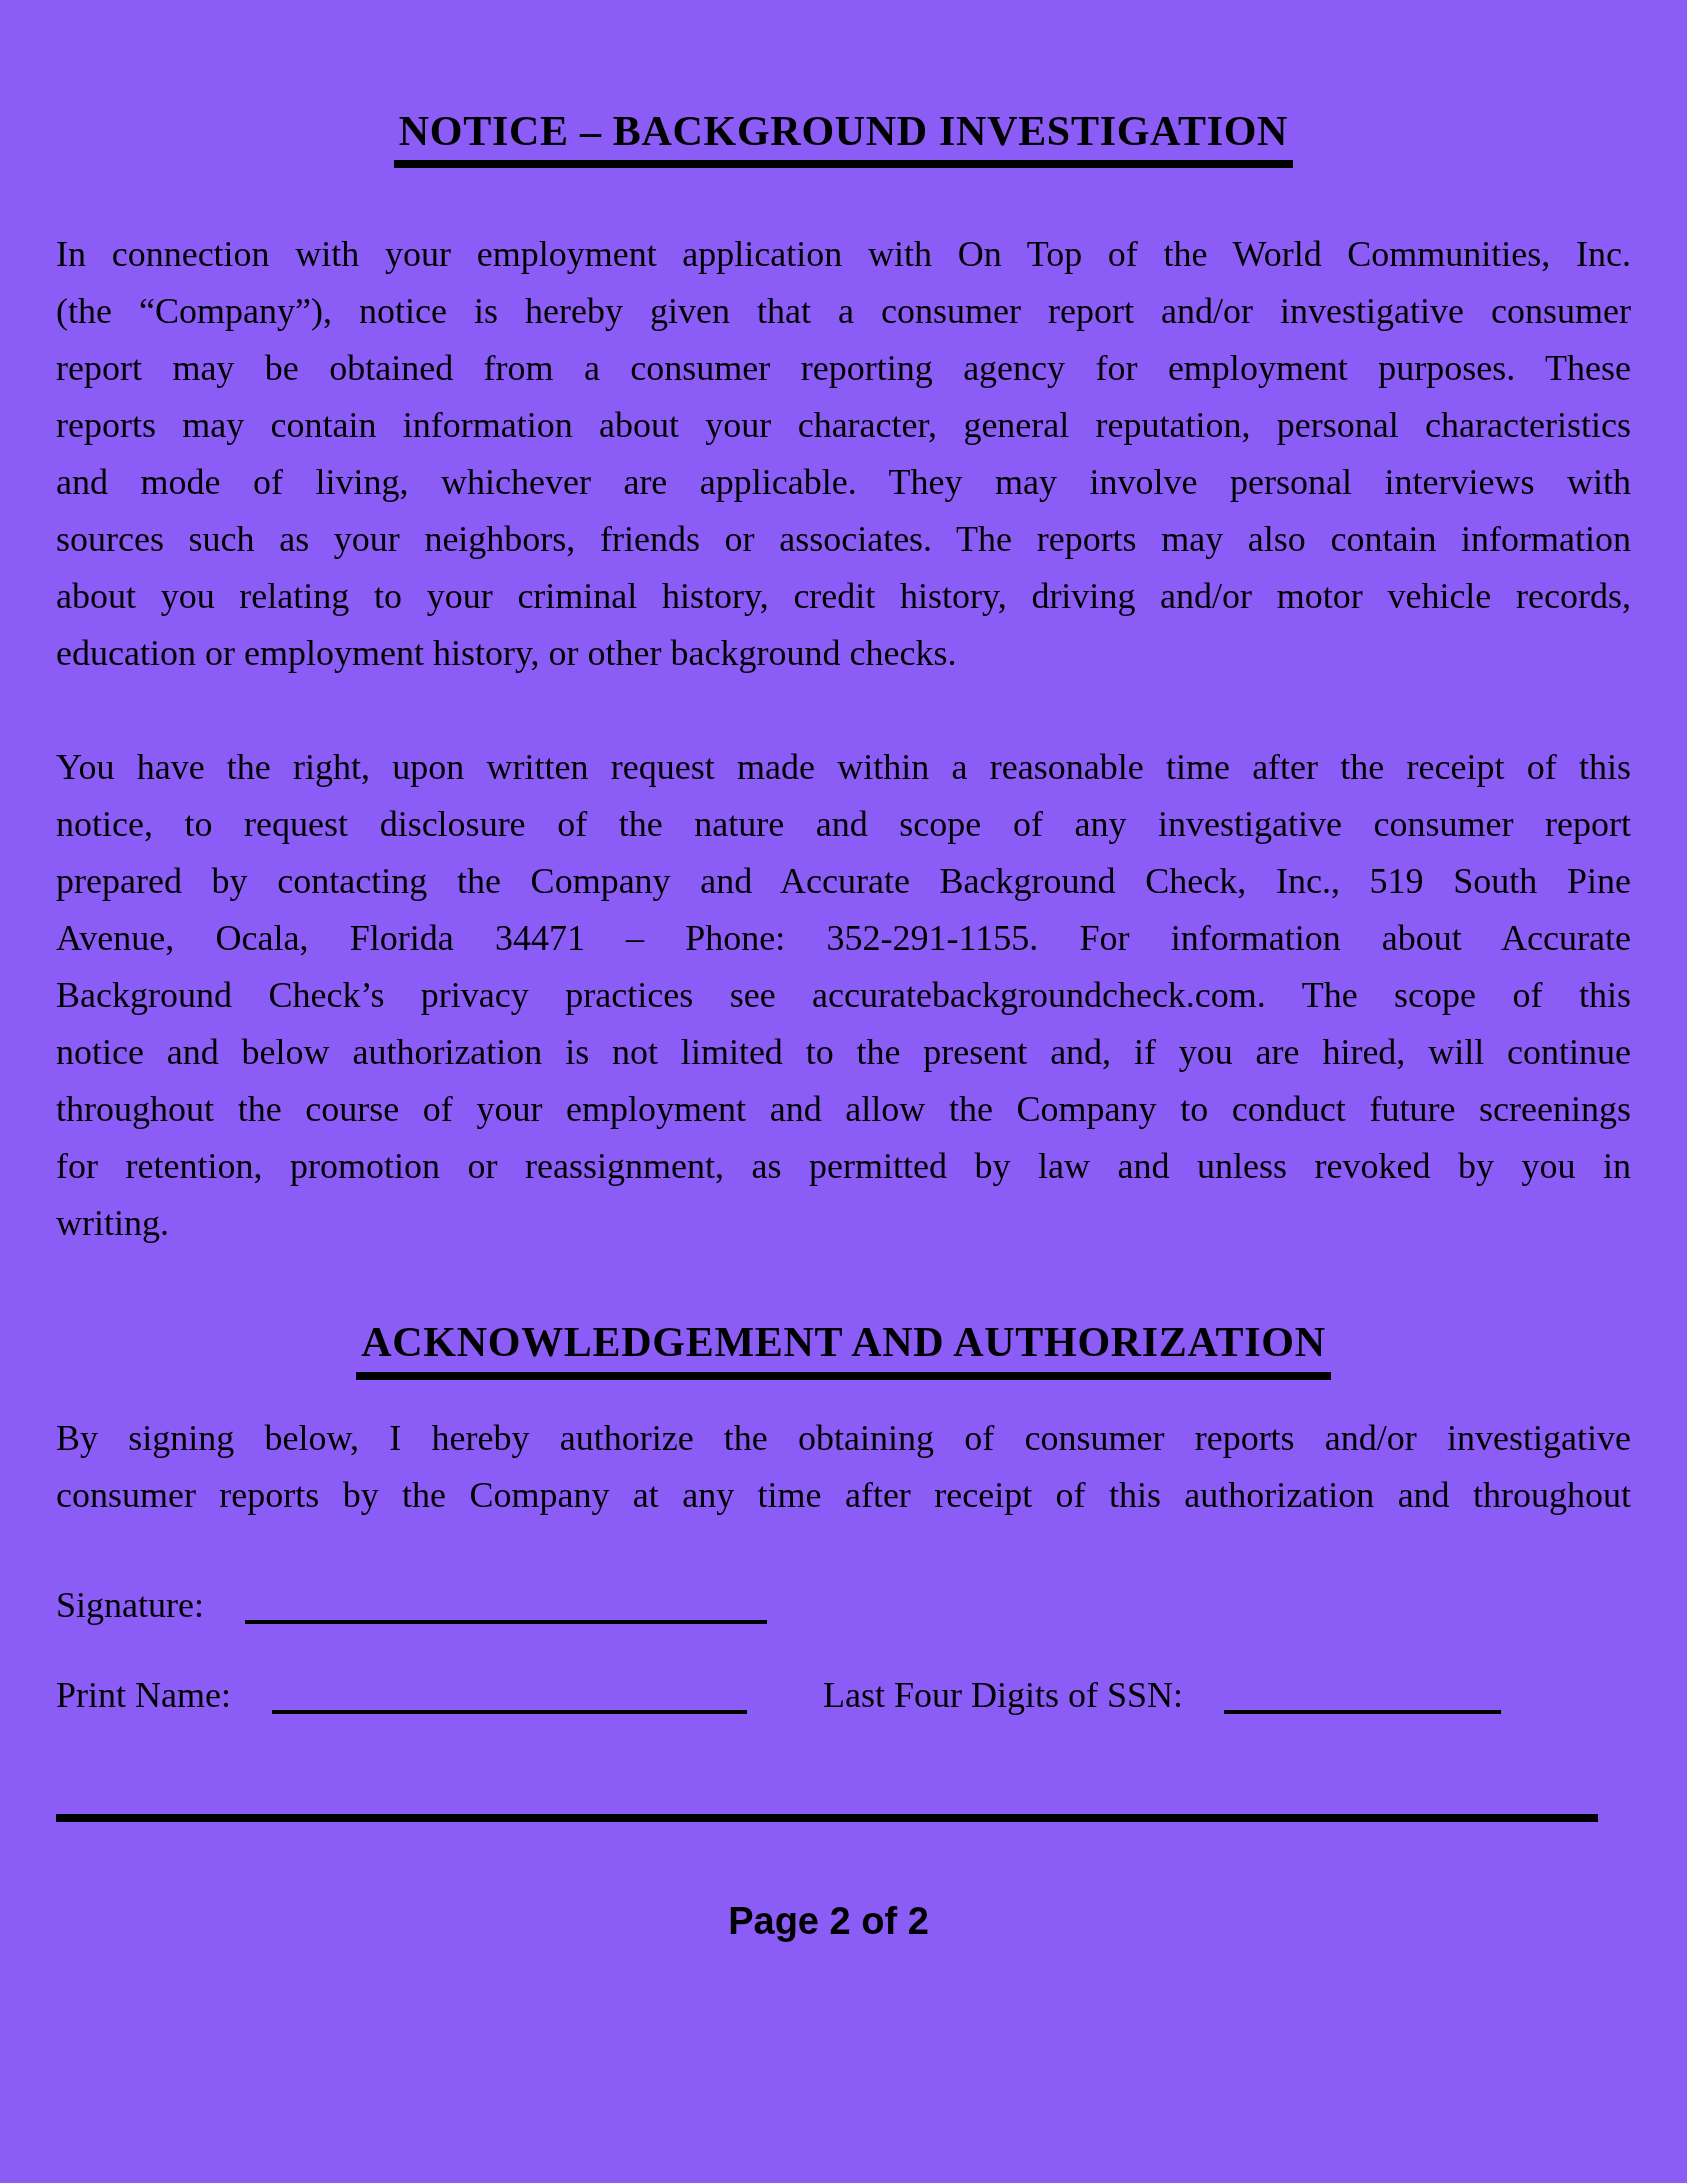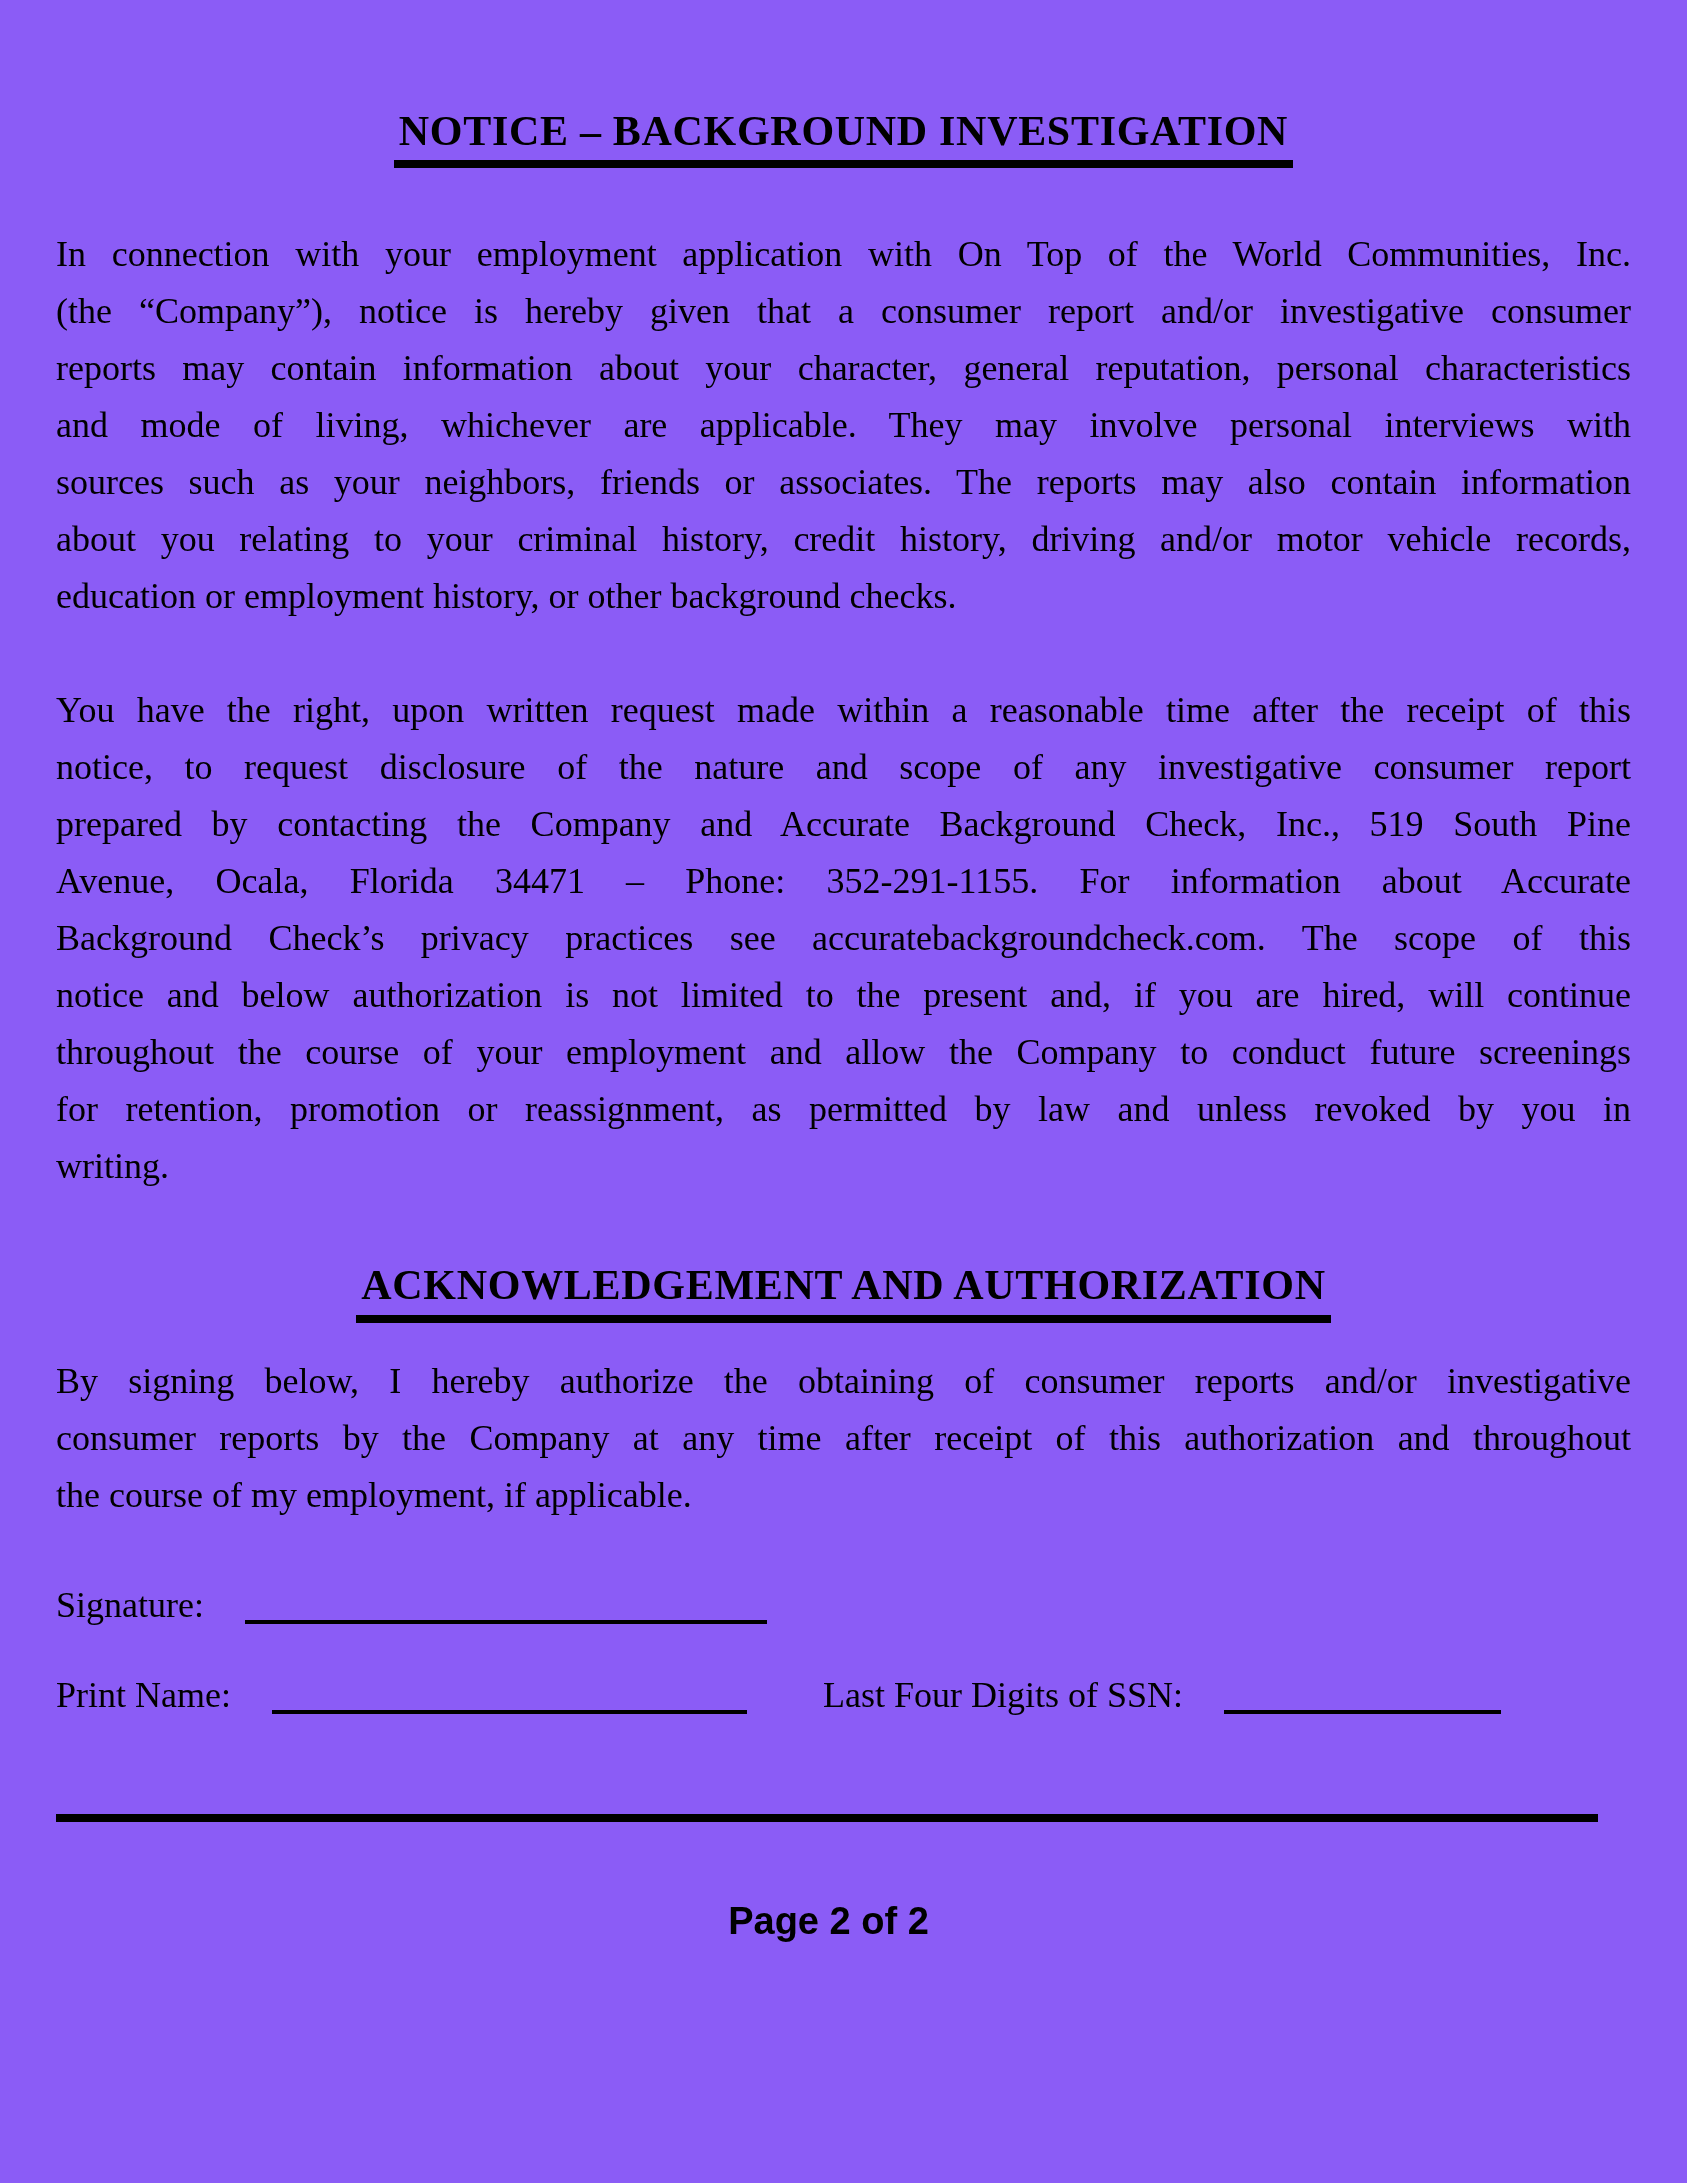--- a/index.html
+++ b/index.html
@@ -91,20 +91,21 @@
 
 <div class="page">
 
   <div class="heading title-block">
     <span class="hd-text">NOTICE – BACKGROUND INVESTIGATION</span>
   </div>
 
   <div class="para para1">
     <div class="jline">In connection with your employment application with On Top of the World Communities, Inc.</div>
     <div class="jline">(the “Company”), notice is hereby given that a consumer report and/or investigative consumer</div>
+    <div class="jline">report may be obtained from a consumer reporting agency for employment purposes. These</div>
     <div class="jline">reports may contain information about your character, general reputation, personal characteristics</div>
     <div class="jline">and mode of living, whichever are applicable.  They may involve personal interviews with</div>
     <div class="jline">sources such as your neighbors, friends or associates. The reports may also contain information</div>
     <div class="jline">about you relating to your criminal history, credit history, driving and/or motor vehicle records,</div>
     <div class="jline last">education or employment history, or other background checks.</div>
   </div>
 
   <div class="para para2">
     <div class="jline">You have the right, upon written request made within a reasonable time after the receipt of this</div>
     <div class="jline">notice, to request disclosure of the nature and scope of any investigative consumer report</div>
@@ -117,21 +118,20 @@
     <div class="jline last">writing.</div>
   </div>
 
   <div class="heading ack-block">
     <span class="hd-text">ACKNOWLEDGEMENT AND AUTHORIZATION</span>
   </div>
 
   <div class="para para3">
     <div class="jline">By signing below, I hereby authorize the obtaining of consumer reports and/or investigative</div>
     <div class="jline">consumer reports by the Company at any time after receipt of this authorization and throughout</div>
-    <div class="jline last">the course of my employment, if applicable.</div>
   </div>
 
   <div class="form-row row-sig">
     <div class="pair pair-left-sig">
       <span class="label">Signature:</span>
       <span class="fill-line"></span>
     </div>
   </div>
 
   <div class="form-row row-print">

